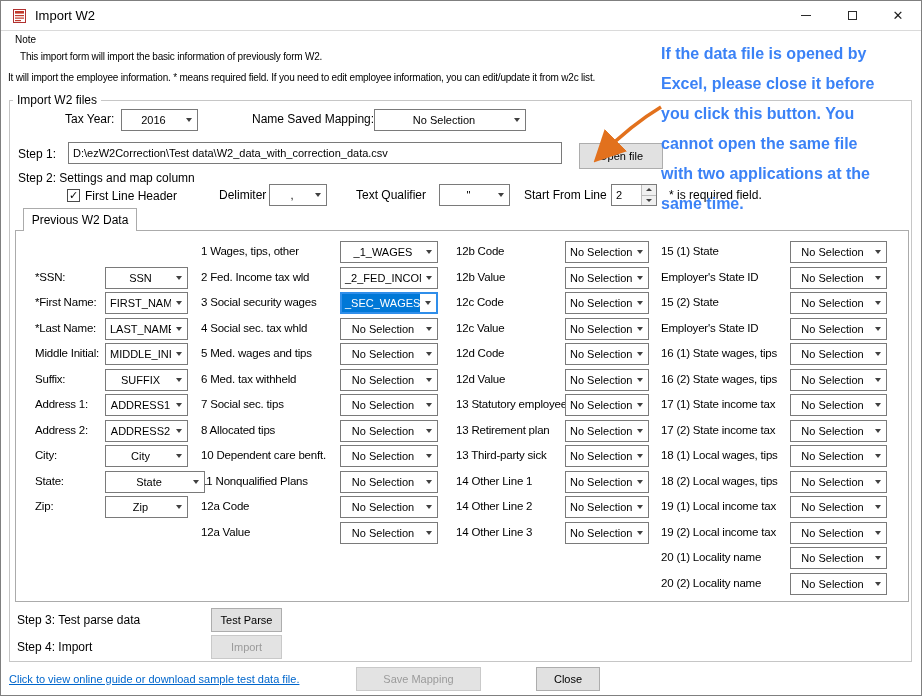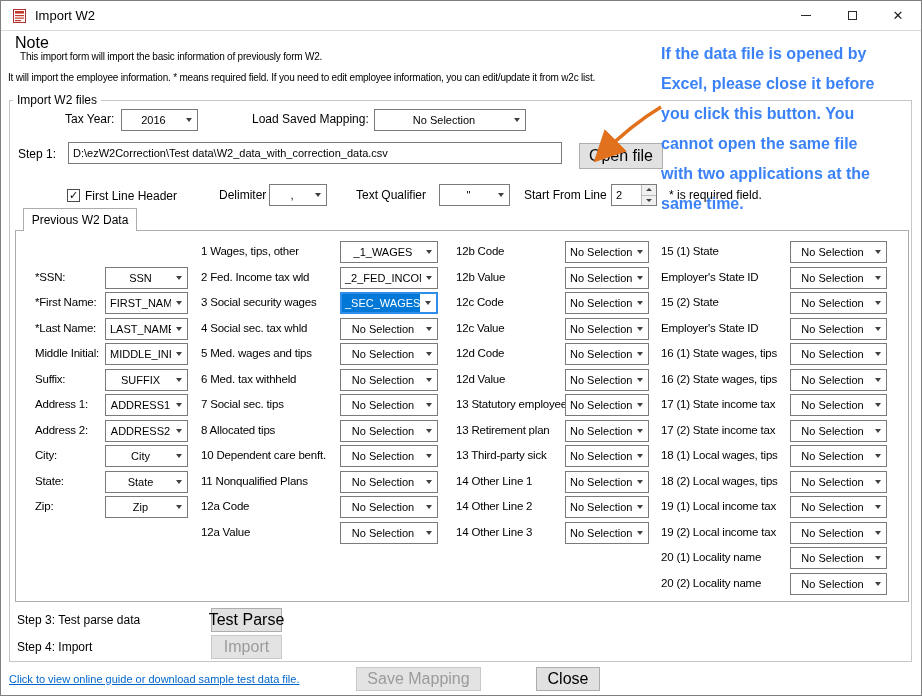--- a/index.html
+++ b/index.html
@@ -13,21 +13,21 @@
   .app-icon { position:absolute; left:11px; top:7px; width:16px; height:16px; }
   .title-text { position:absolute; left:34px; top:0; line-height:29px; font-size:13px; }
   .cap-btn { position:absolute; top:0; width:46px; height:29px; display:flex; align-items:center; justify-content:center; }
   .cap-close { right:0; font-size:13px; color:#1b1b1b; }
   .cap-max { right:46px; }
   .cap-min { right:92px; }
   .max-box { width:9px; height:9px; border:1px solid #2b2b2b; }
   .min-line { width:10px; height:0; border-top:1px solid #2b2b2b; }
 
   
-  .note-label { position:absolute; left:14px; top:33px; font-size:16px; }
+  .note-label { position:absolute; left:14px; top:33px; font-size:10px; }
   .note-line { position:absolute; font-size:10px; letter-spacing:-0.2px; white-space:nowrap; }
   #note1 { left:19px; top:50px; }
   #note2 { left:7px; top:71px; }
 
   
   .annotation { position:absolute; left:660px; top:38px; width:262px; font-size:16px; line-height:30px;
                 white-space:pre-line; z-index:30; color:#e2711d; }
   .anno-arrow { position:absolute; left:588px; top:96px; z-index:30; }
 
   
@@ -42,21 +42,21 @@
   .combo-arrow { width:16px; height:100%; flex:none; display:flex; align-items:center; justify-content:center; }
   .combo-arrow::after { content:""; border-left:3.5px solid transparent; border-right:3.5px solid transparent; border-top:4px solid #404040; }
   .combo.focused { border:2px solid #2f8eea; }
   .combo.focused .combo-text { background:#0078d7; color:#fff; padding-left:3px; }
 
   
   .textbox { position:absolute; border:1px solid #7a7a7a; background:#fff; font-family:"Liberation Sans",sans-serif;
              font-size:11px; padding:0 4px; z-index:3; }
 
   
-  .btn { position:absolute; background:#e1e1e1; border:1px solid #adadad; font-size:16px;
+  .btn { position:absolute; background:#e1e1e1; border:1px solid #adadad; font-size:11px;
          display:flex; align-items:center; justify-content:center; cursor:default; z-index:3; white-space:nowrap; }
   .btn.disabled { background:#e3e3e3; border-color:#c9c9c9; color:#9b9b9b; }
 
   
   .checkbox { position:absolute; width:13px; height:13px; background:#fff; border:1px solid #4a4a4a;
               display:flex; align-items:center; justify-content:center; font-size:11px; line-height:11px; z-index:3; }
 
   
   .numeric { position:absolute; width:46px; height:22px; border:1px solid #7a7a7a; background:#fff; display:flex; z-index:3; }
   .numeric-value { flex:1; font-size:11px; padding:4px 0 0 4px; }
@@ -124,30 +124,31 @@
 
   <div class="groupbox">
     <div class="groupbox-label">Import W2 files</div>
   </div>
 
   <div class="lbl" style="left:64px; top:111px;">Tax Year:</div>
   <div class="combo" style="left:120px; top:108px; width:77px;">
     <span class="combo-text">2016</span>
     <span class="combo-arrow"></span>
   </div>
-  <div class="lbl" style="left:251px; top:111px;">Load Saved Mapping:</div>
+  <div class="lbl" style="left:251px; top:111px;">Name Saved Mapping:</div>
   <div class="combo" style="left:373px; top:108px; width:152px;">
     <span class="combo-text">No Selection</span>
     <span class="combo-arrow"></span>
   </div>
 
   <div class="lbl" style="left:17px; top:146px;">Step 1:</div>
   <input class="textbox" style="left: 67px; top: 141px; width: 494px; height: 22px;" value="D:\ezW2Correction\Test data\W2_data_with_correction_data.csv">
   <div class="btn" style="left:578px; top:142px; width:84px; height:26px;">Open file</div>
 
+  <div class="lbl" style="left:17px; top:170px;">Step 2:  Settings and map column</div>
   <div class="checkbox" style="left:66px; top:188px;">
     <span>✓</span>
   </div>
   <div class="lbl" style="left:84px; top:188px;">First Line Header</div>
   <div class="lbl" style="left:218px; top:187px;">Delimiter</div>
   <div class="combo" style="left:268px; top:183px; width:58px;">
     <span class="combo-text">,</span>
     <span class="combo-arrow"></span>
   </div>
   <div class="lbl" style="left:355px; top:187px;">Text Qualifier</div>
@@ -203,21 +204,21 @@
       <div class="combo" style="left: 104px; top: 418.5px; width: 83px;">
         <span class="combo-text">ADDRESS2</span>
         <span class="combo-arrow"></span>
       </div>
       <div class="grid-label" style="left: 34px; top: 448px;">City:</div>
       <div class="combo" style="left: 104px; top: 444px; width: 83px;">
         <span class="combo-text">City</span>
         <span class="combo-arrow"></span>
       </div>
       <div class="grid-label" style="left: 34px; top: 473.5px;">State:</div>
-      <div class="combo" style="left: 104px; top: 469.5px; width: 83px;">
+      <div class="combo" style="left: 104px; top: 469.5px; width: 100px;">
         <span class="combo-text">State</span>
         <span class="combo-arrow"></span>
       </div>
       <div class="grid-label" style="left: 34px; top: 499px;">Zip:</div>
       <div class="combo" style="left: 104px; top: 495px; width: 83px;">
         <span class="combo-text">Zip</span>
         <span class="combo-arrow"></span>
       </div>
       <div class="grid-label" style="left: 200px; top: 244px;">1 Wages, tips, other</div>
       <div class="combo" style="left: 339px; top: 240px; width: 98px;">

